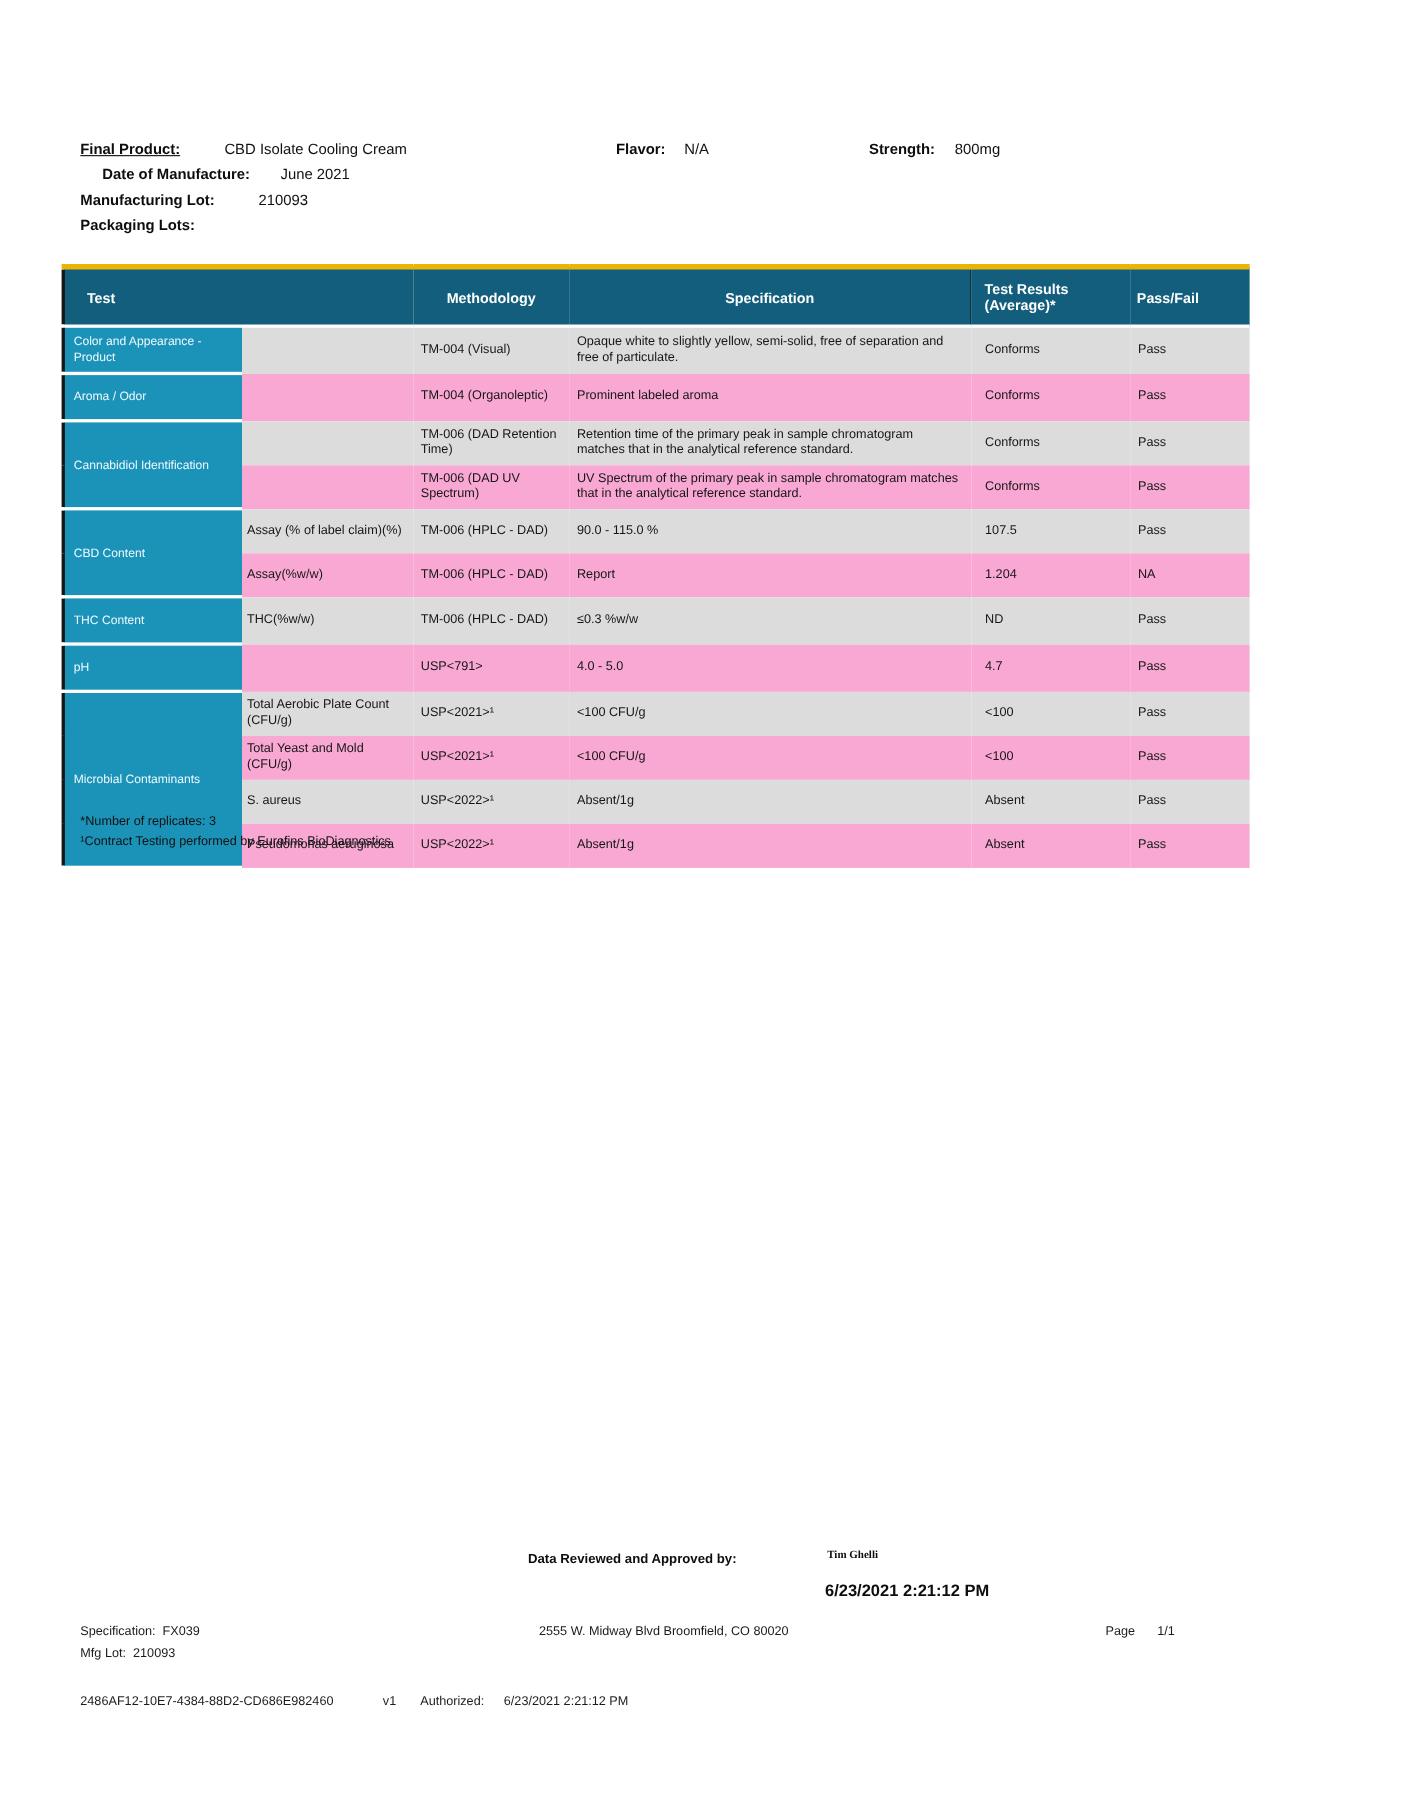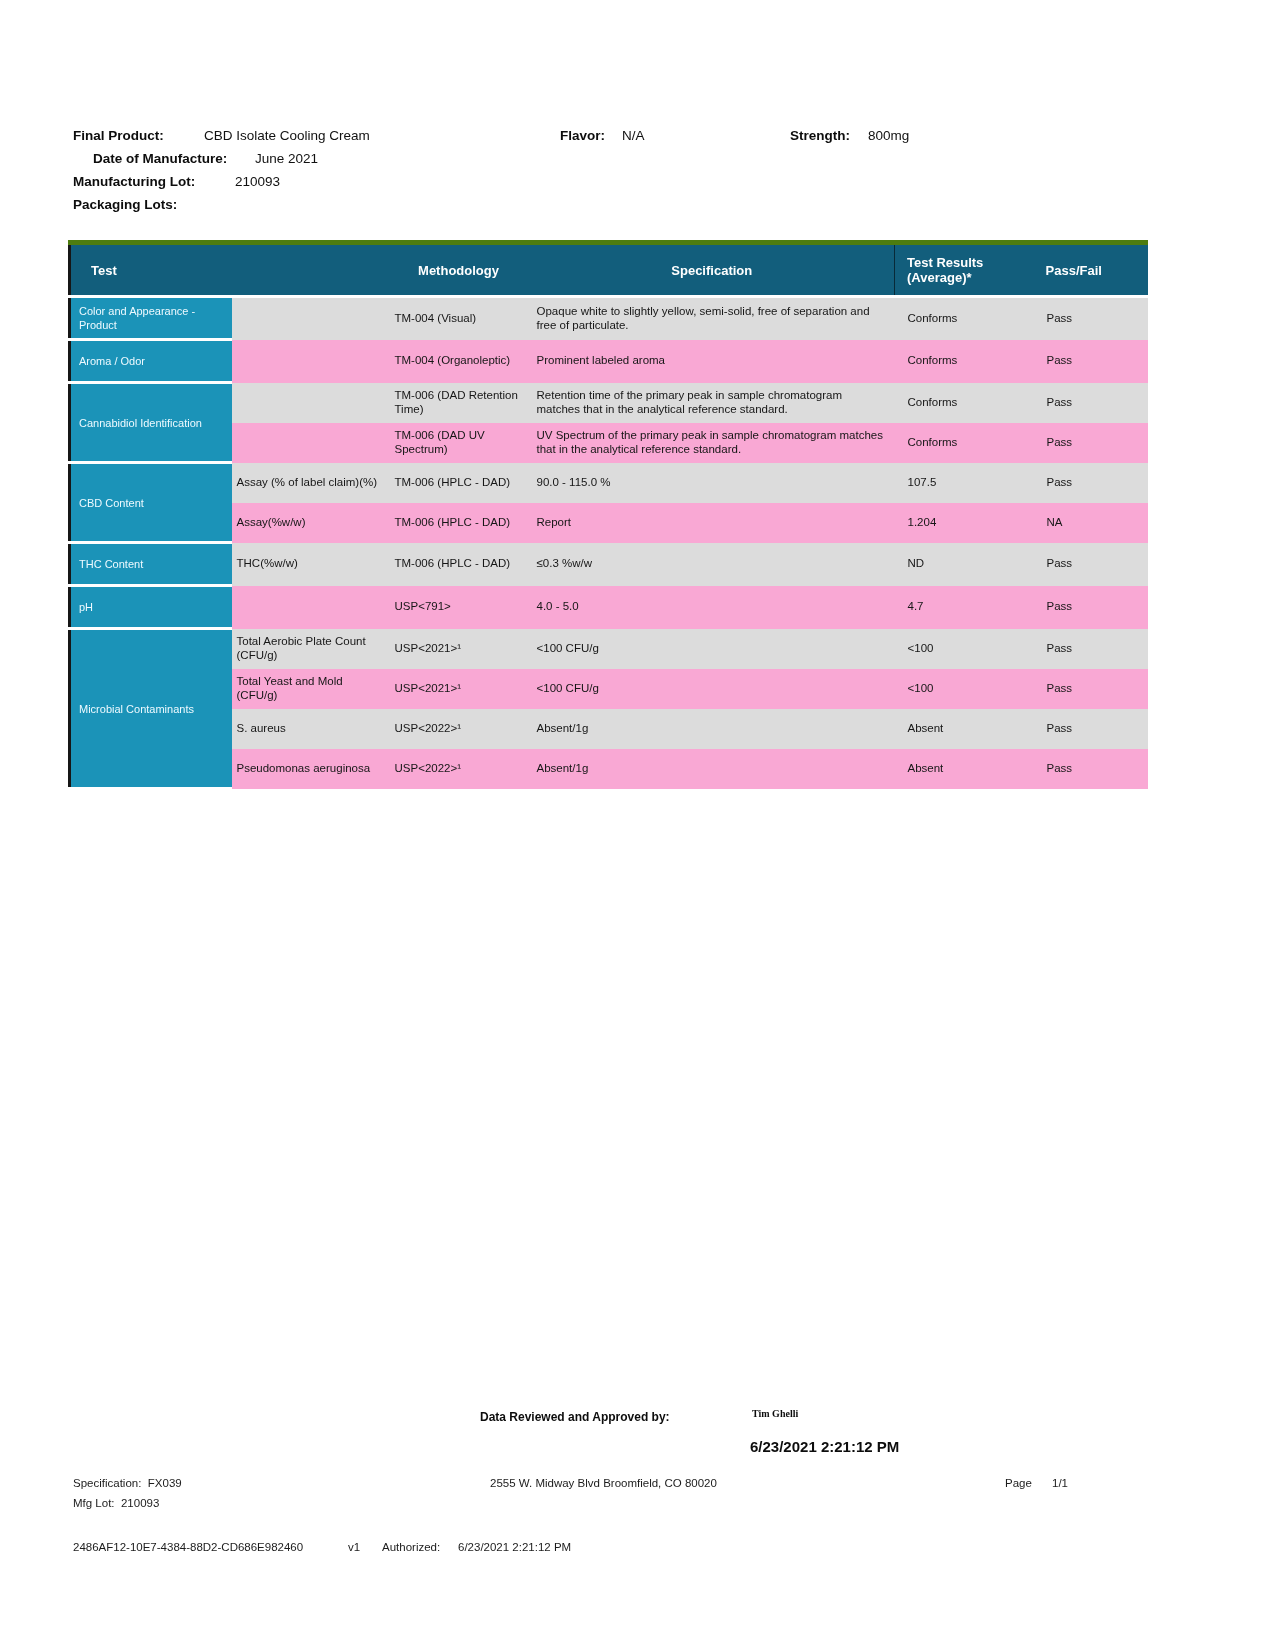--- a/index.html
+++ b/index.html
@@ -14,23 +14,23 @@
   .abs{position:absolute;}
   .title{
     left:72px;top:70px;
     font-size:35px;font-weight:bold;letter-spacing:-1px;color:#0d0d0d;
   }
   .meta-label{font-size:13.5px;font-weight:bold;color:#0d0d0d;white-space:nowrap;}
   .meta-value{font-size:13.5px;color:#111;white-space:nowrap;}
 
   
   .coa-table{
-    position:absolute;left:68px;top:240px;
+    position:absolute;left:56px;top:240px;
     border-collapse:collapse;table-layout:fixed;width:1078px;
-    border-top:5px solid #4d7c0f;
+    border-top:5px solid #eab308;
     border-left:3px solid #161616;
   }
   .coa-table th{
     background:var(--header-bg,#125E7C);
     color:#fff;font-size:13px;font-weight:bold;
     height:50px;vertical-align:middle;text-align:left;
     padding:0 6px;border-bottom:3px solid #fff;
   }
   .coa-table th.c-test{padding-left:20px;}
   .coa-table th.c-method,.coa-table th.c-spec{text-align:center;}
@@ -60,21 +60,21 @@
   .approval-datetime{left:750px;top:1438px;font-size:15px;font-weight:bold;color:#0d0d0d;}
 
   .footer-text{font-size:11.5px;color:#1c1c1c;white-space:nowrap;}
 </style>
 </head>
 <body>
 
 <div class="page">
 
 
-  <span class="abs meta-label" style="left:73px;top:128px;">Final Product:</span>
+  <span class="abs meta-label" style="left:73px;top:128px;text-decoration:underline;">Final Product:</span>
   <span class="abs meta-value" style="left:204px;top:128px;">CBD Isolate Cooling Cream</span>
   <span class="abs meta-label" style="left:560px;top:128px;">Flavor:</span>
   <span class="abs meta-value" style="left:622px;top:128px;">N/A</span>
   <span class="abs meta-label" style="left:790px;top:128px;">Strength:</span>
   <span class="abs meta-value" style="left:868px;top:128px;">800mg</span>
 
   <span class="abs meta-label" style="left:73px;top:151px;padding-left:20px;">Date of Manufacture:</span>
   <span class="abs meta-value" style="left:255px;top:151px;">June 2021</span>
 
   <span class="abs meta-label" style="left:73px;top:174px;">Manufacturing Lot:</span>
@@ -189,20 +189,24 @@
         <tr class="odd">
           <td class="subtest">Pseudomonas aeruginosa</td>
           <td class="methodology">USP&lt;2022&gt;¹</td>
           <td class="specification">Absent/1g</td>
           <td class="result">Absent</td>
           <td class="passfail">Pass</td>
         </tr>
       </tbody>
   </table>
 
+  <div class="abs footnotes">
+    <div>*Number of replicates: 3</div>
+    <div>¹Contract Testing performed by Eurofins BioDiagnostics</div>
+  </div>
 
   <span class="abs approval-label">Data Reviewed and Approved by:</span>
   <span class="abs approval-name">Tim Ghelli</span>
   <span class="abs approval-datetime">6/23/2021 2:21:12 PM</span>
 
   <span class="abs footer-text" style="left:73px;top:1477px;">
     <span>Specification:</span>&nbsp;&nbsp;<span>FX039</span>
   </span>
   <span class="abs footer-text" style="left:490px;top:1477px;">2555 W. Midway Blvd Broomfield, CO 80020</span>
   <span class="abs footer-text" style="left:1005px;top:1477px;">Page</span>

